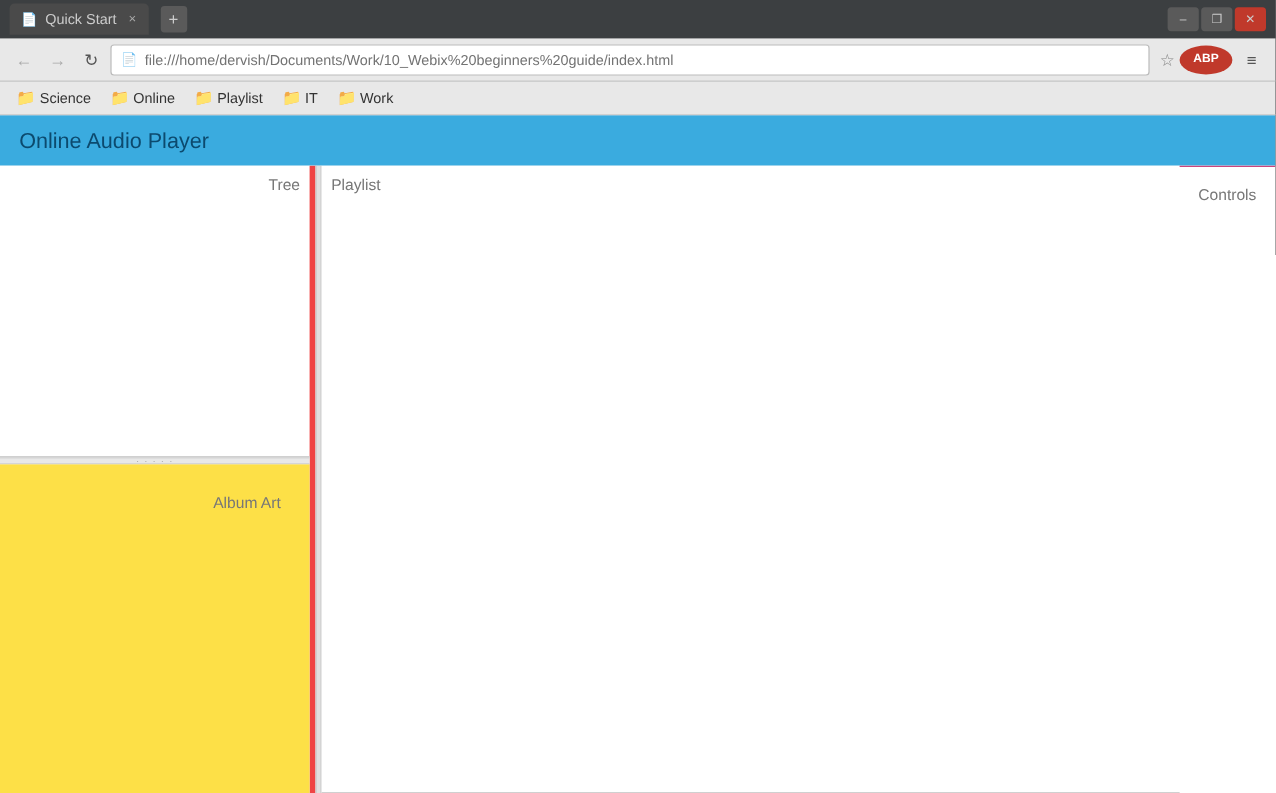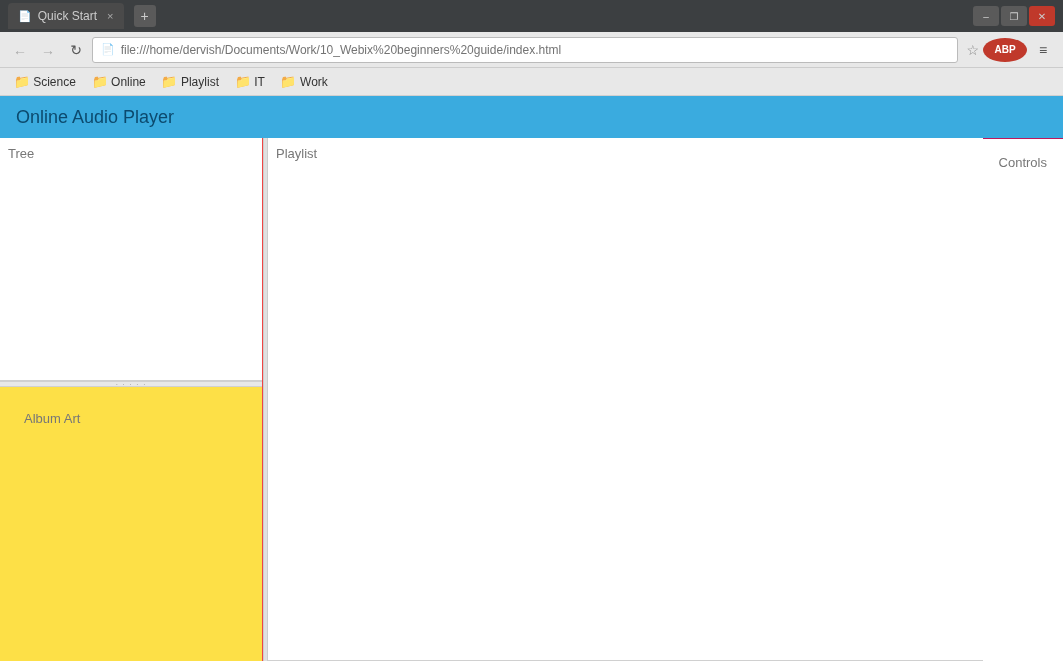--- a/index.html
+++ b/index.html
@@ -173,22 +173,23 @@
       display: flex;
       overflow: hidden;
     }
 
     
     .left-panel {
       width: 263px;
       flex-shrink: 0;
       display: flex;
       flex-direction: column;
-      border-right: 1px solid #ef4444;
+      border-right: 5px solid #ef4444;
       background: white;
+      text-align: right;
     }
     .tree-section {
       flex: 1;
       border-bottom: 1px solid #d0d0d0;
       padding: 8px;
       position: relative;
     }
     .section-label {
       font-size: 13px;
       color: #777;

